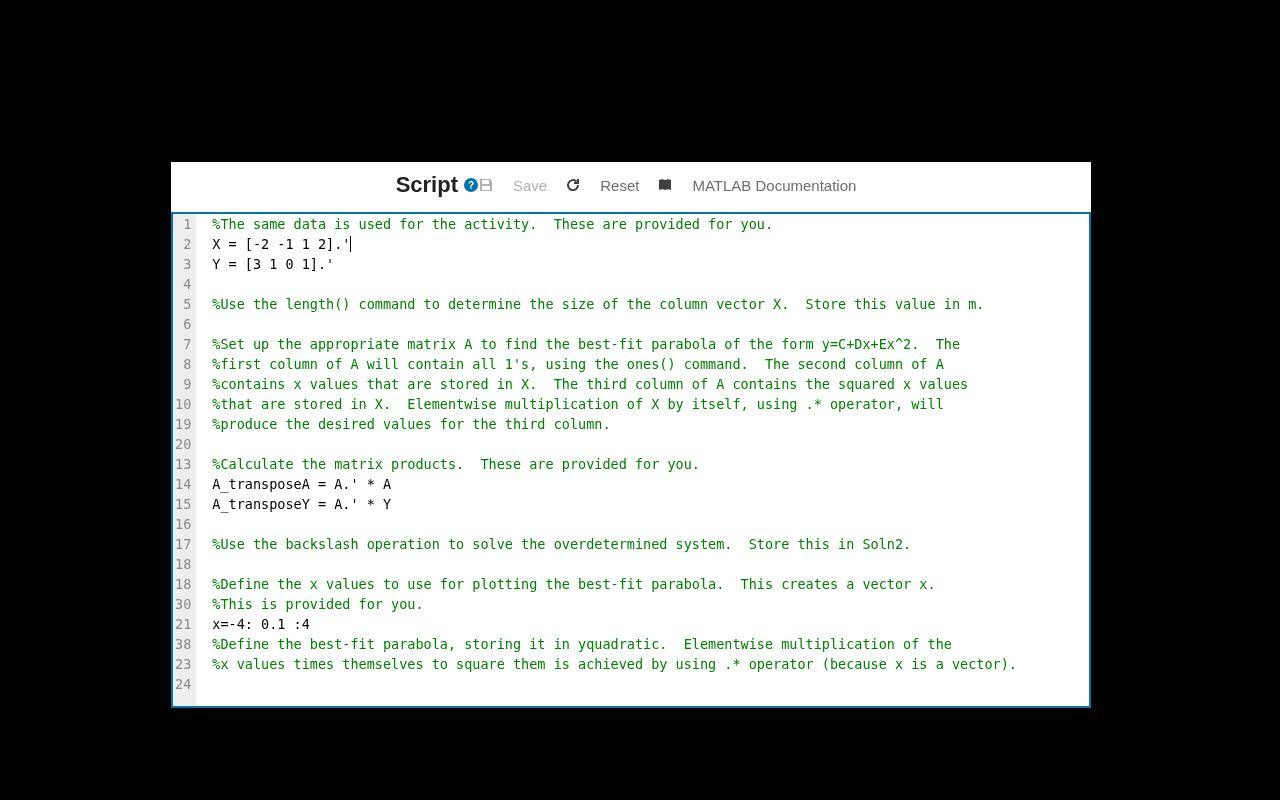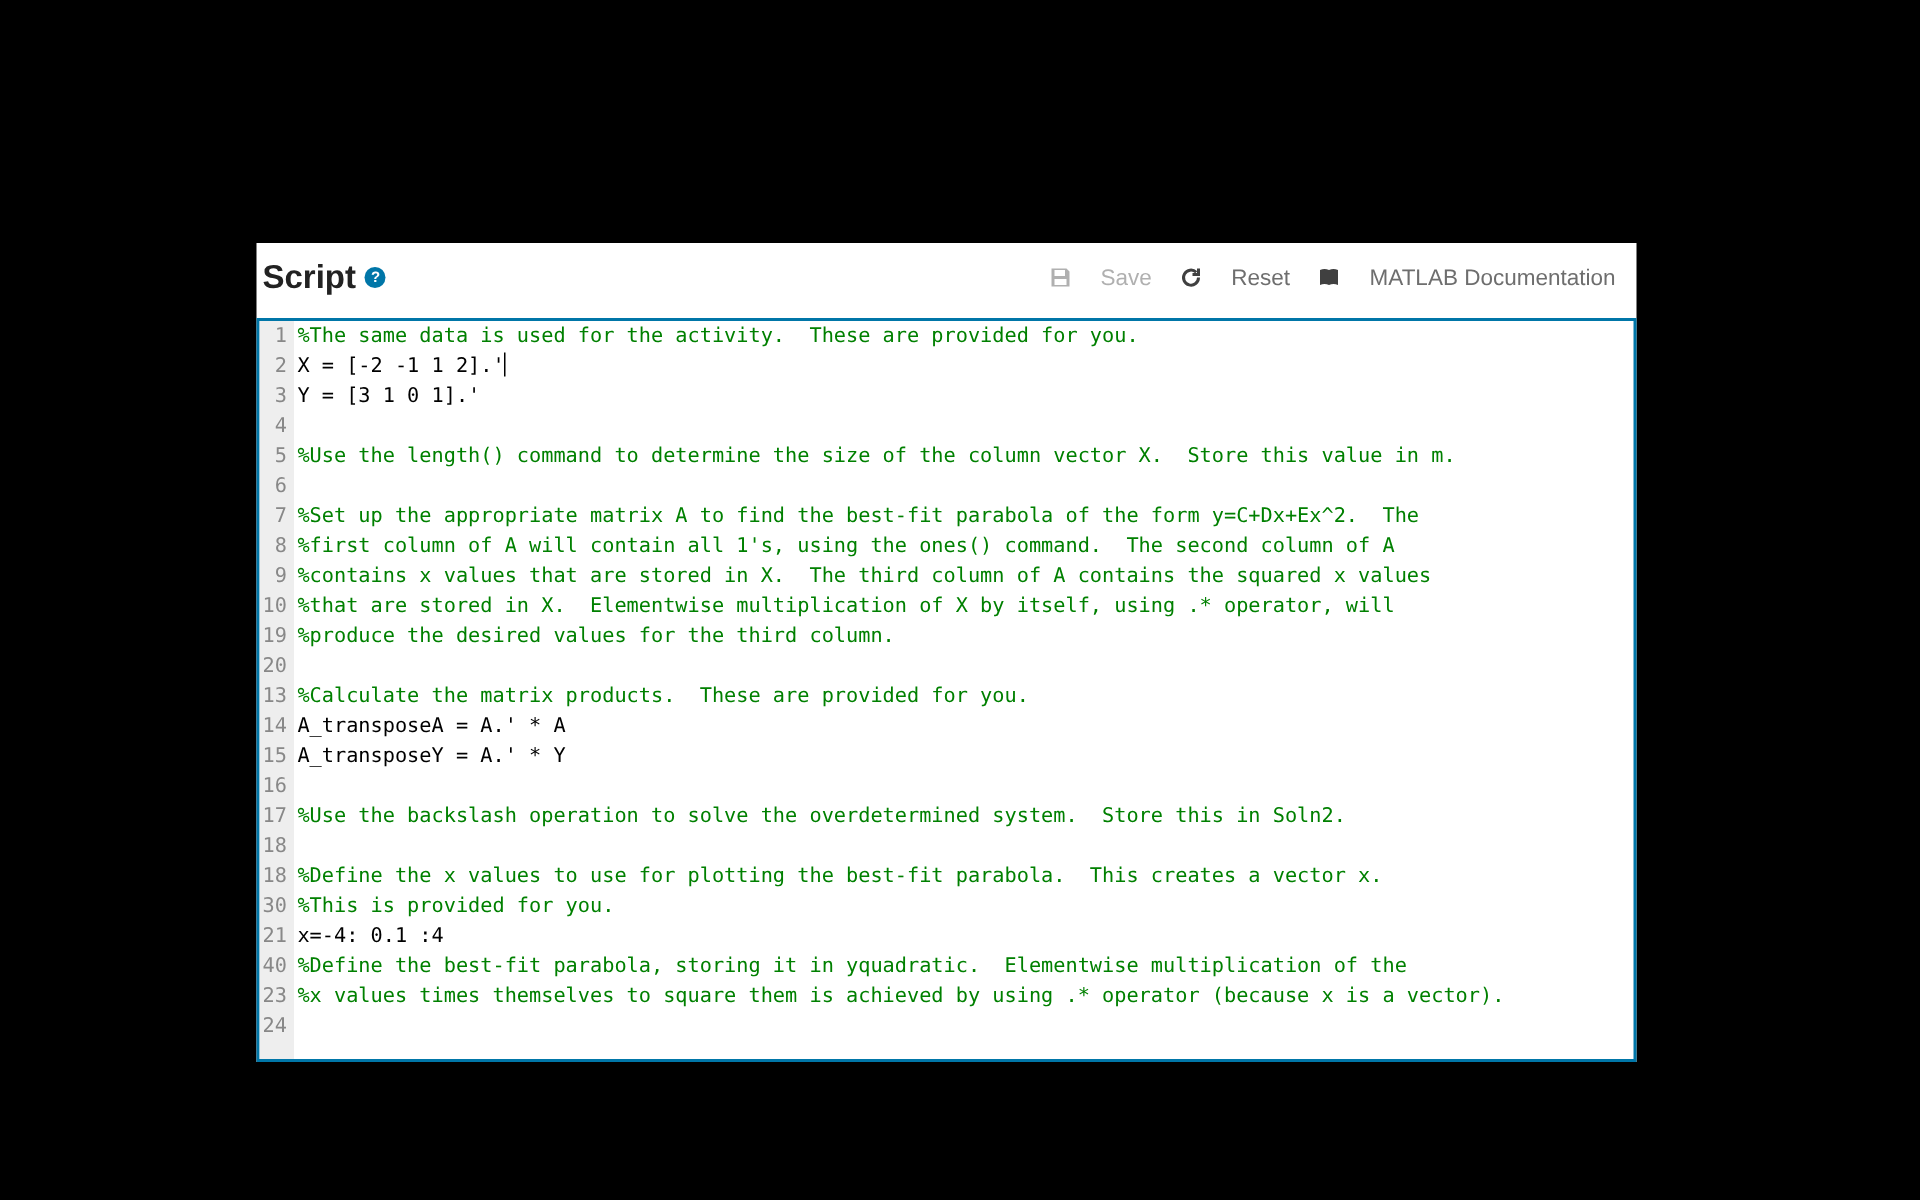--- a/index.html
+++ b/index.html
@@ -16,21 +16,21 @@
       top: 162px;
       width: 920px;
       height: 546px;
       background: #fff;
       display: flex;
       flex-direction: column;
     }
     .header {
       display: flex;
       align-items: center;
-      justify-content: space-between;
+      justify-content: center;
       padding: 10px 14px 14px 4px;
     }
     .title-group {
       display: flex;
       align-items: center;
       gap: 6px;
     }
     .title {
       font-size: 22px;
       font-weight: bold;
@@ -87,21 +87,21 @@
       flex-shrink: 0;
     }
     .gutter div { height: 20px; }
     .code {
       font-family: "Menlo", "Consolas", monospace;
       font-size: 13.5px;
       line-height: 20px;
       white-space: pre;
       color: #000;
       flex: 1;
-      padding-left: 2px;
+      padding-left: 16px;
       overflow: hidden;
     }
     .code .line { height: 20px; position: relative; }
     .comment { color: #008000; }
     .cursor {
       display: inline-block;
       width: 1px;
       height: 16px;
       background: #000;
       vertical-align: middle;
@@ -162,19 +162,19 @@
         <div>20</div>
         <div>13</div>
         <div>14</div>
         <div>15</div>
         <div>16</div>
         <div>17</div>
         <div>18</div>
         <div>18</div>
         <div>30</div>
         <div>21</div>
-        <div>40</div>
+        <div>38</div>
         <div>23</div>
         <div>24</div>
       </div>
     <div class="code" id="code"><div class="line"><span class="comment">%The same data is used for the activity.  These are provided for you.</span></div><div class="line">X = [-2 -1 1 2].'<span class="cursor"></span></div><div class="line">Y = [3 1 0 1].'</div><div class="line"></div><div class="line"><span class="comment">%Use the length() command to determine the size of the column vector X.  Store this value in m.</span></div><div class="line"></div><div class="line"><span class="comment">%Set up the appropriate matrix A to find the best-fit parabola of the form y=C+Dx+Ex^2.  The</span></div><div class="line"><span class="comment">%first column of A will contain all 1's, using the ones() command.  The second column of A</span></div><div class="line"><span class="comment">%contains x values that are stored in X.  The third column of A contains the squared x values</span></div><div class="line"><span class="comment">%that are stored in X.  Elementwise multiplication of X by itself, using .* operator, will</span></div><div class="line"><span class="comment">%produce the desired values for the third column.</span></div><div class="line"></div><div class="line"><span class="comment">%Calculate the matrix products.  These are provided for you.</span></div><div class="line">A_transposeA = A.' * A</div><div class="line">A_transposeY = A.' * Y</div><div class="line"></div><div class="line"><span class="comment">%Use the backslash operation to solve the overdetermined system.  Store this in Soln2.</span></div><div class="line"></div><div class="line"><span class="comment">%Define the x values to use for plotting the best-fit parabola.  This creates a vector x.</span></div><div class="line"><span class="comment">%This is provided for you.</span></div><div class="line">x=-4: 0.1 :4</div><div class="line"><span class="comment">%Define the best-fit parabola, storing it in yquadratic.  Elementwise multiplication of the</span></div><div class="line"><span class="comment">%x values times themselves to square them is achieved by using .* operator (because x is a vector).</span></div><div class="line"></div></div>
   </div>
 </div>
 
 </body></html>

